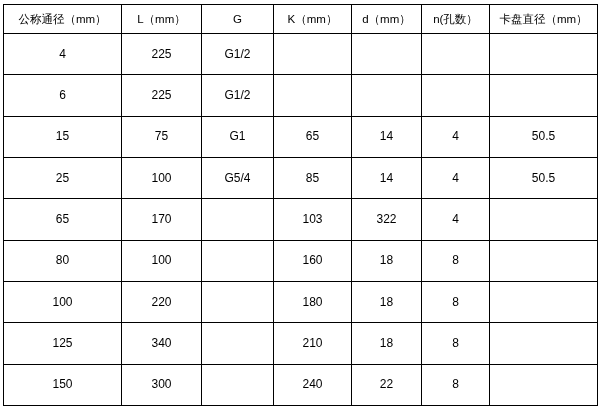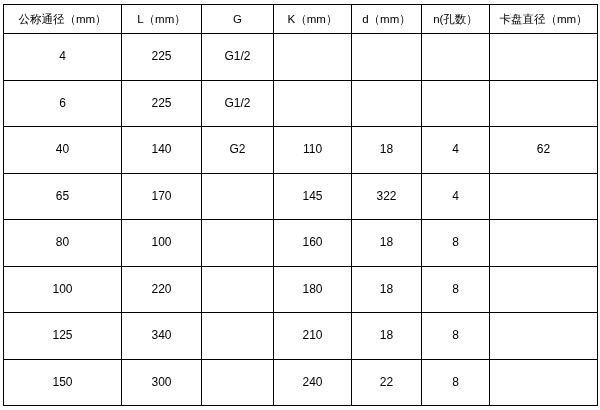--- a/index.html
+++ b/index.html
@@ -97,33 +97,42 @@
       <tr>
         <td>6</td>
         <td>225</td>
         <td>G1/2</td>
         <td class="empty"></td>
         <td class="empty"></td>
         <td class="empty"></td>
         <td class="empty"></td>
       </tr>
       <tr>
-        <td>40</td>
-        <td>140</td>
-        <td>G2</td>
-        <td>110</td>
-        <td>18</td>
+        <td>15</td>
+        <td>75</td>
+        <td>G1</td>
+        <td>65</td>
+        <td>14</td>
         <td>4</td>
-        <td>62</td>
+        <td>50.5</td>
+      </tr>
+      <tr>
+        <td>25</td>
+        <td>100</td>
+        <td>G5/4</td>
+        <td>85</td>
+        <td>14</td>
+        <td>4</td>
+        <td>50.5</td>
       </tr>
       <tr>
         <td>65</td>
         <td>170</td>
         <td class="empty"></td>
-        <td>145</td>
+        <td>103</td>
         <td>322</td>
         <td>4</td>
         <td class="empty"></td>
       </tr>
       <tr>
         <td>80</td>
         <td>100</td>
         <td class="empty"></td>
         <td>160</td>
         <td>18</td>

